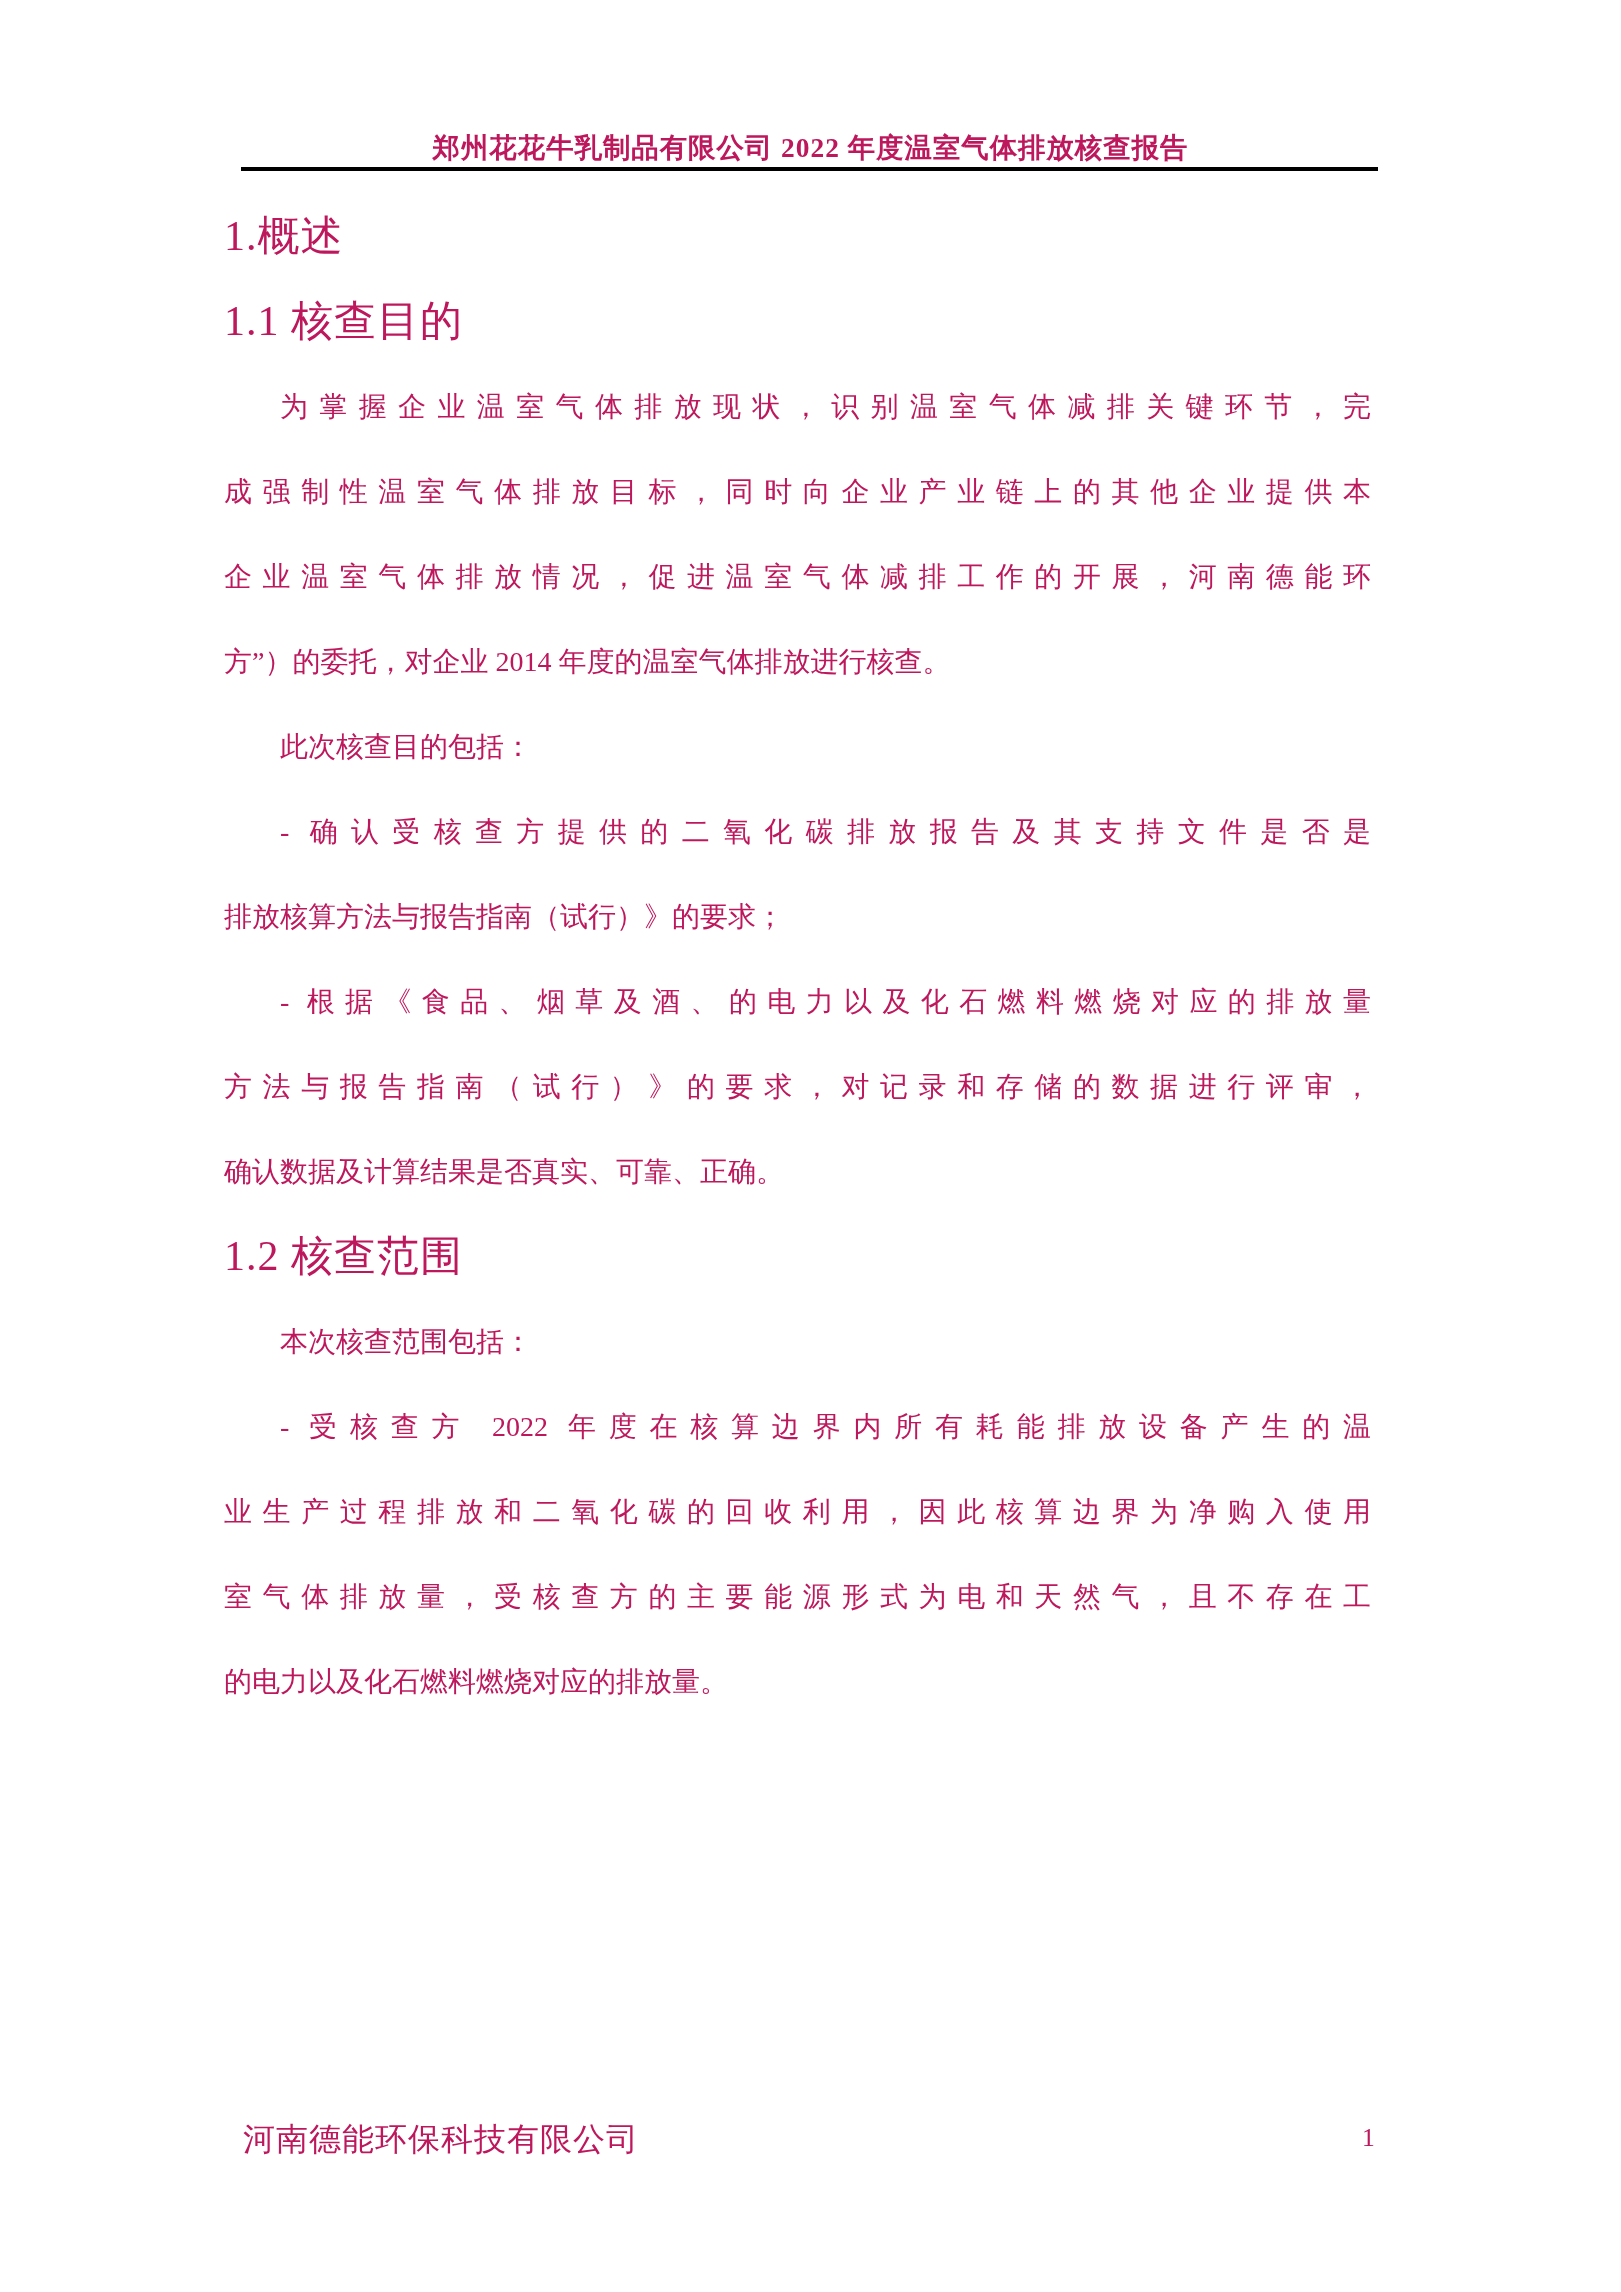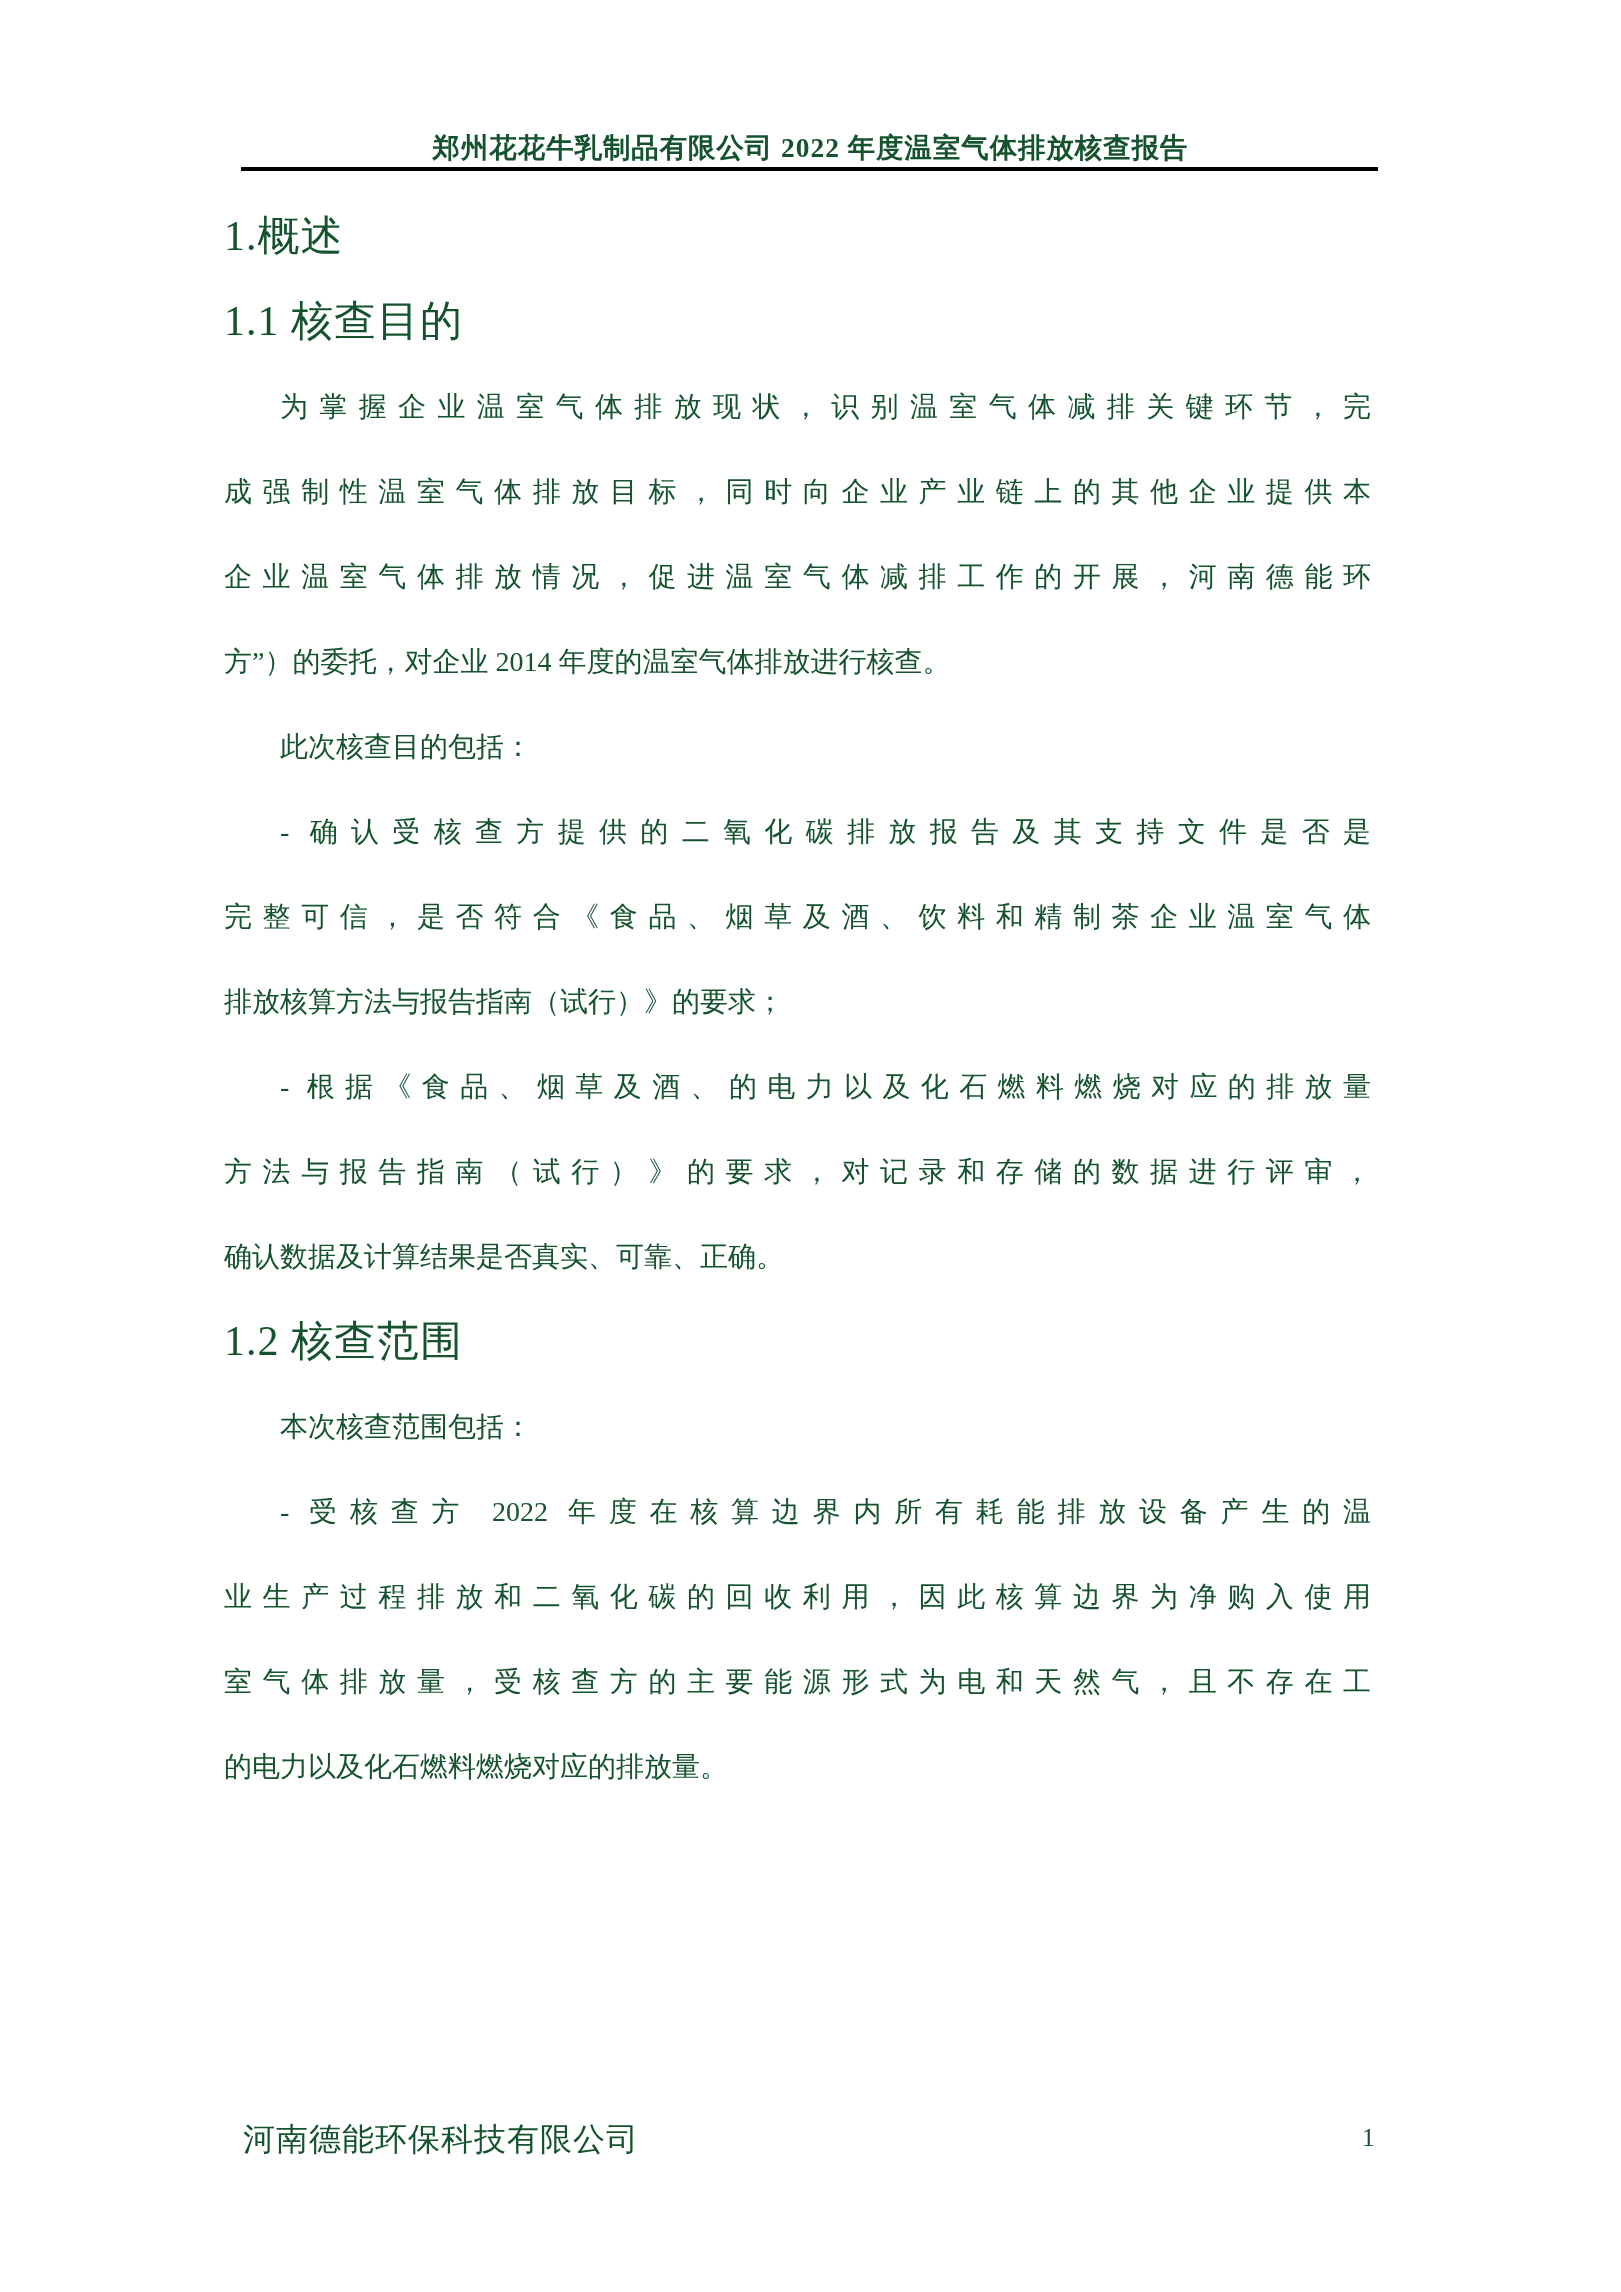--- a/index.html
+++ b/index.html
@@ -6,21 +6,21 @@
     margin: 0;
     padding: 0;
     background: #9e9e9e;
   }
   .page {
     position: relative;
     width: 1621px;
     height: 2293px;
     margin: 0 auto;
     background: #ffffff;
-    color: #14532d;
+    color: #be185d;
     font-family: "Liberation Serif", "DejaVu Serif", serif;
     overflow: hidden;
   }
   
   .header-title {
     position: absolute;
     top: 133px;
     left: 0;
     width: 100%;
     text-align: center;
@@ -94,21 +94,20 @@
     <div class="line heading">1.1 核查目的</div>
 
     <div class="line indent just">为掌握企业温室气体排放现状，识别温室气体减排关键环节，完</div>
     <div class="line just">成强制性温室气体排放目标，同时向企业产业链上的其他企业提供本</div>
     <div class="line just">企业温室气体排放情况，促进温室气体减排工作的开展，河南德能环</div>
     <div class="line">方”）的委托，对企业 2014 年度的温室气体排放进行核查。</div>
 
     <div class="line indent">此次核查目的包括：</div>
 
     <div class="line indent just">- 确认受核查方提供的二氧化碳排放报告及其支持文件是否是</div>
-    <div class="line just">完整可信，是否符合《食品、烟草及酒、饮料和精制茶企业温室气体</div>
     <div class="line">排放核算方法与报告指南（试行）》的要求；</div>
 
     <div class="line indent just">- 根据《食品、烟草及酒、的电力以及化石燃料燃烧对应的排放量</div>
     <div class="line just">方法与报告指南（试行）》的要求，对记录和存储的数据进行评审，</div>
     <div class="line">确认数据及计算结果是否真实、可靠、正确。</div>
 
     <div class="line heading">1.2 核查范围</div>
 
     <div class="line indent">本次核查范围包括：</div>
 

